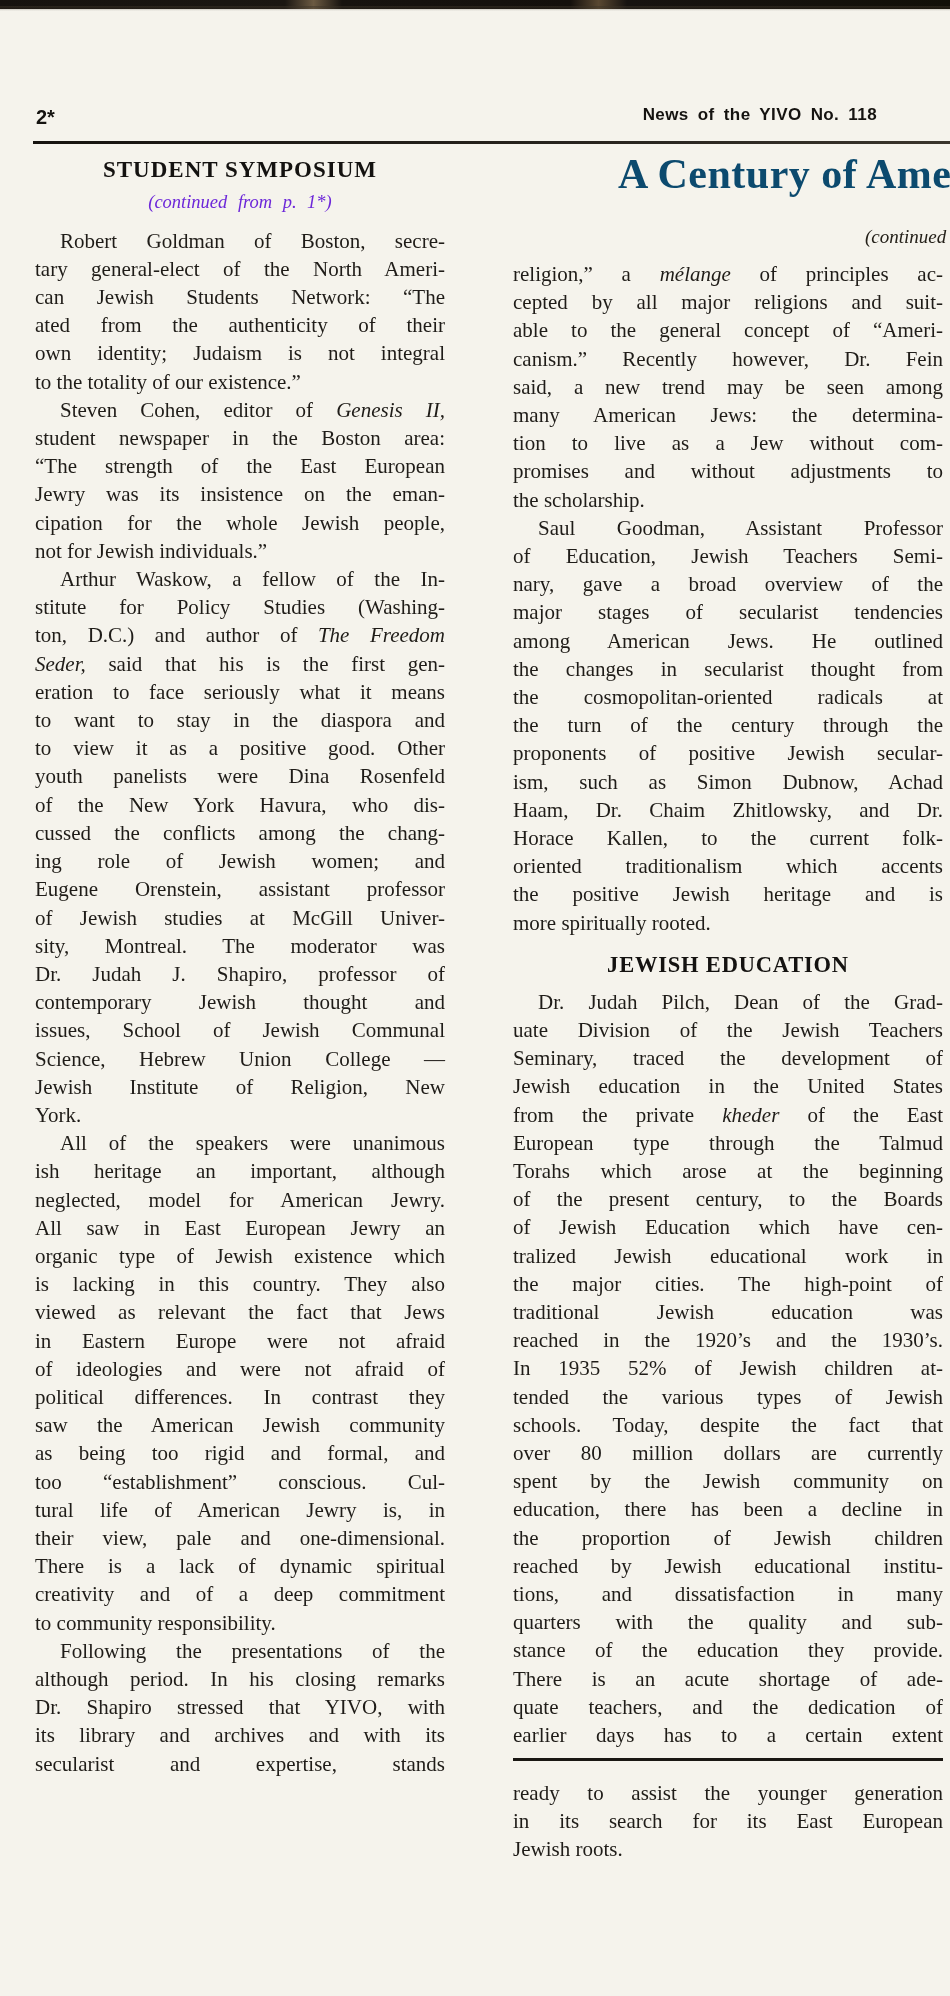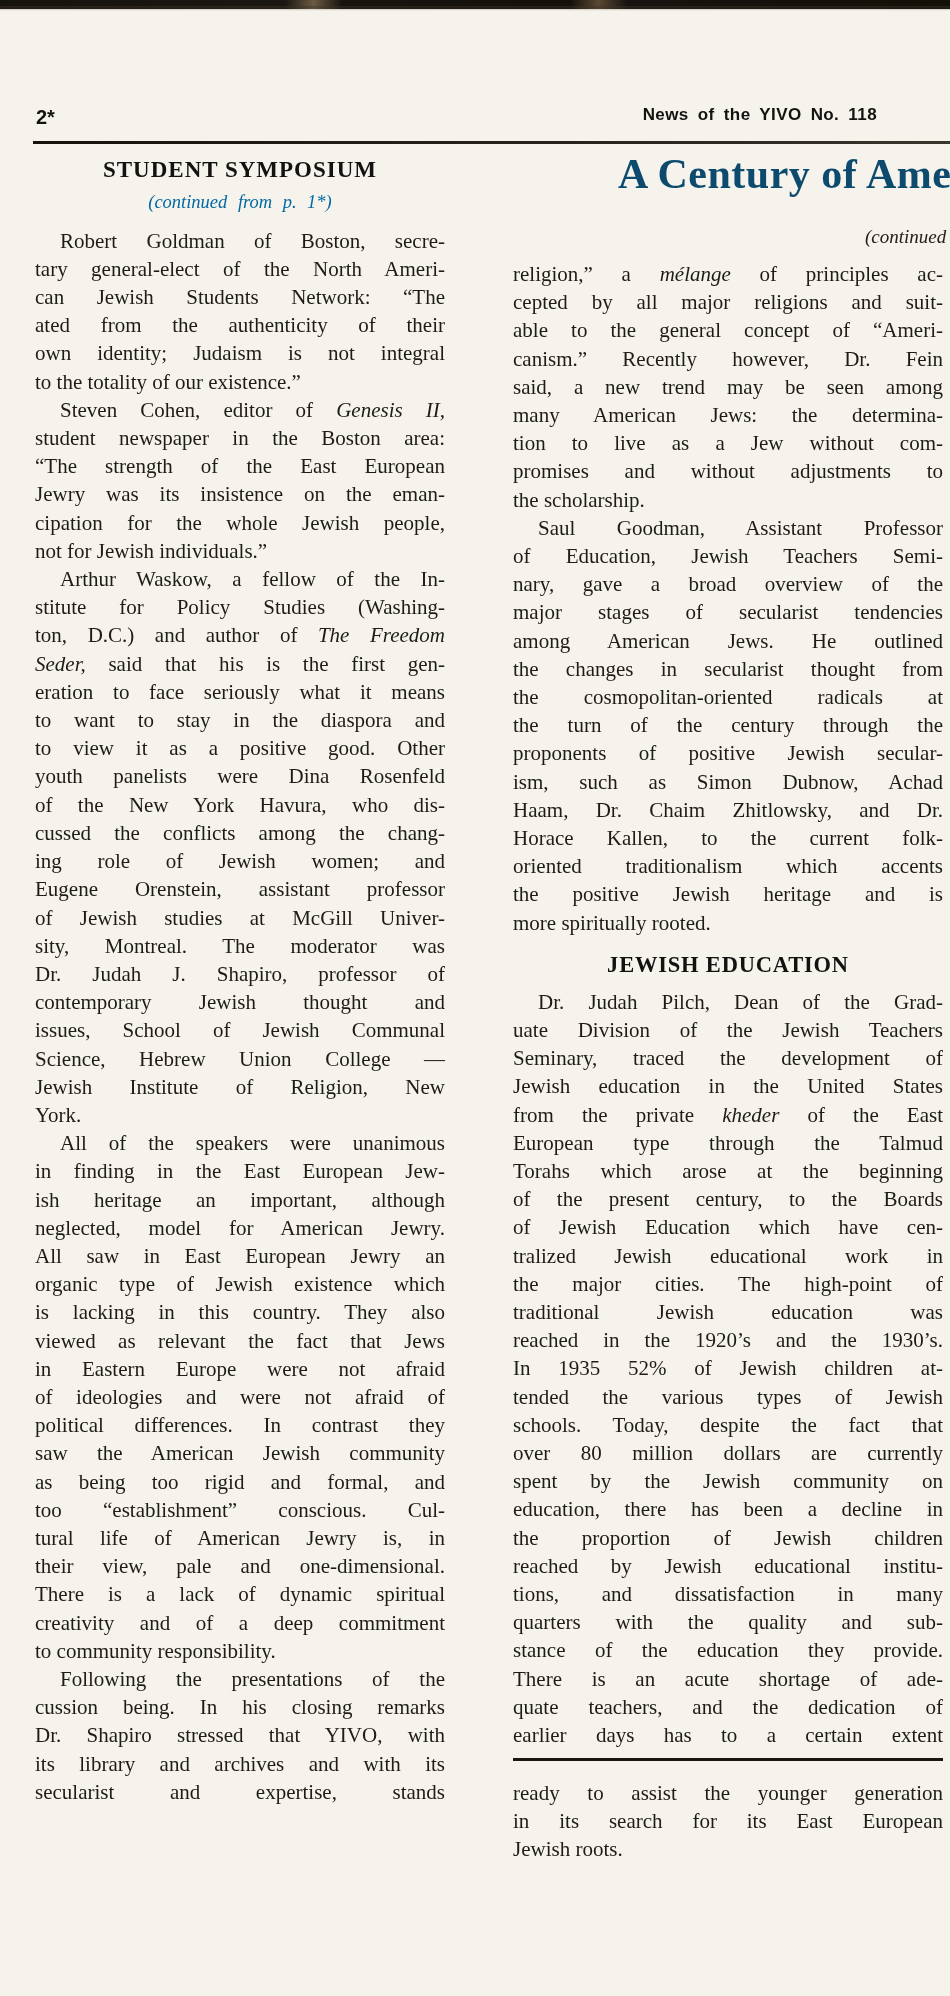--- a/index.html
+++ b/index.html
@@ -39,21 +39,21 @@
   }
   .left-col {
     position: absolute; left: 35px; top: 157px; width: 410px;
   }
   .article-title {
     font-size: 23px; font-weight: bold; text-align: center;
     letter-spacing: 1px; color: #141210; line-height: 1.15;
   }
   .note {
     font-style: italic; font-size: 18.5px; text-align: center;
-    margin-top: 8px; word-spacing: 0.32em; color: #0369a1; line-height: 1.2;
+    margin-top: 8px; word-spacing: 0.32em; color: #6d28d9; line-height: 1.2;
   }
   .body-text { margin-top: 13px; font-size: 21px; line-height: 28.2px; }
   .para { margin: 0; }
   .line { text-align: justify; text-align-last: justify; }
   .line.first { text-indent: 25px; }
   .line.last { text-align-last: left; }
   .right-heading {
     position: absolute; left: 618px; top: 150px;
     font-size: 42px; font-weight: bold; color: #0c4a6e;
     white-space: nowrap; letter-spacing: 0.5px;
@@ -125,42 +125,41 @@
         <div class="line">sity, Montreal. The moderator was</div>
         <div class="line">Dr. Judah J. Shapiro, professor of</div>
         <div class="line">contemporary Jewish thought and</div>
         <div class="line">issues, School of Jewish Communal</div>
         <div class="line">Science, Hebrew Union College —</div>
         <div class="line">Jewish Institute of Religion, New</div>
         <div class="line last">York.</div>
       </div>
       <div class="para">
         <div class="line first">All of the speakers were unanimous</div>
-        <div class="line">in finding in the East European Jew-</div>
         <div class="line">ish heritage an important, although</div>
         <div class="line">neglected, model for American Jewry.</div>
         <div class="line">All saw in East European Jewry an</div>
         <div class="line">organic type of Jewish existence which</div>
         <div class="line">is lacking in this country. They also</div>
         <div class="line">viewed as relevant the fact that Jews</div>
         <div class="line">in Eastern Europe were not afraid</div>
         <div class="line">of ideologies and were not afraid of</div>
         <div class="line">political differences. In contrast they</div>
         <div class="line">saw the American Jewish community</div>
         <div class="line">as being too rigid and formal, and</div>
         <div class="line">too “establishment” conscious. Cul-</div>
         <div class="line">tural life of American Jewry is, in</div>
         <div class="line">their view, pale and one-dimensional.</div>
         <div class="line">There is a lack of dynamic spiritual</div>
         <div class="line">creativity and of a deep commitment</div>
         <div class="line last">to community responsibility.</div>
       </div>
       <div class="para">
         <div class="line first">Following the presentations of the</div>
-        <div class="line">cussion being. In his closing remarks</div>
+        <div class="line">although period. In his closing remarks</div>
         <div class="line">Dr. Shapiro stressed that YIVO, with</div>
         <div class="line">its library and archives and with its</div>
         <div class="line">secularist and expertise, stands</div>
       </div>
     </div>
 </div>
 
 <div class="right-heading">A Century of Ame</div>
 
 <div class="right-note">(continued f</div>

